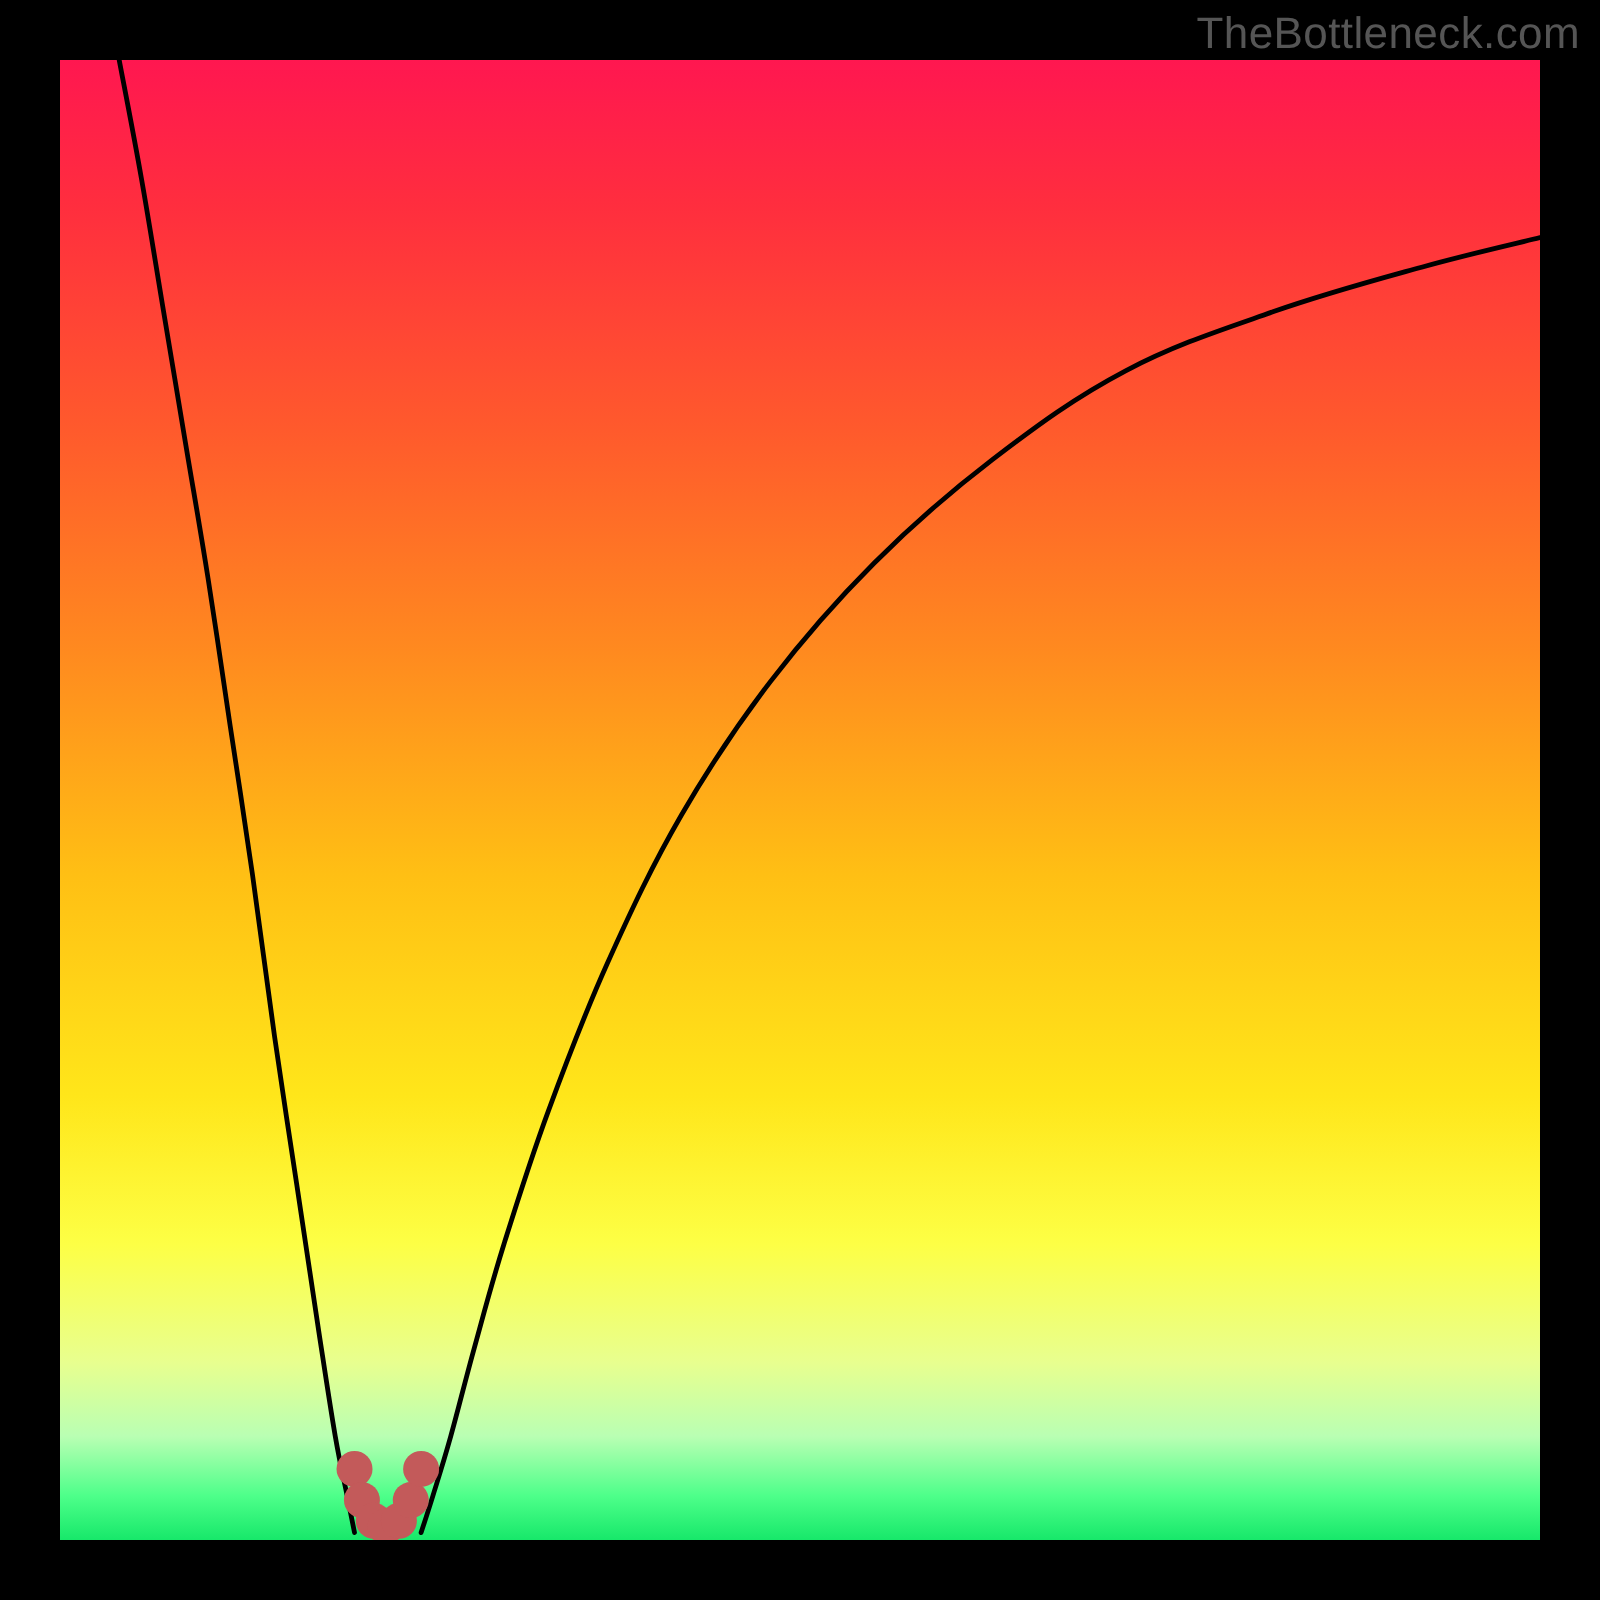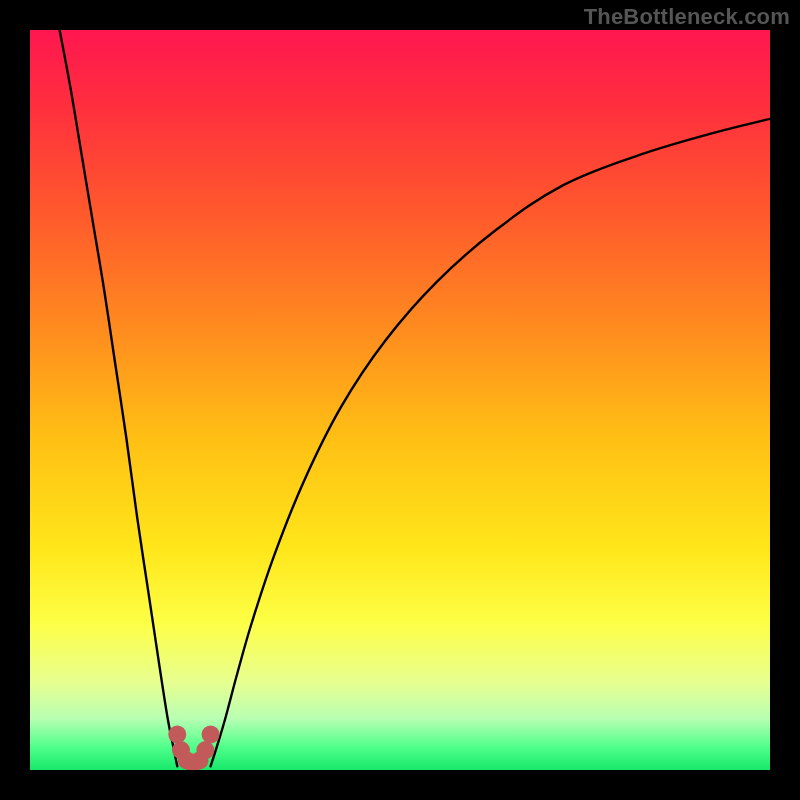--- a/index.html
+++ b/index.html
@@ -16,21 +16,21 @@
     width: 800px;
     height: 800px;
     background: #000;
   }
   .watermark {
     position: absolute;
     top: 4px;
     right: 10px;
     color: #555;
     font-size: 22px;
-    font-weight: 700;
+    font-weight: 400;
     letter-spacing: 0.2px;
     z-index: 50;
   }
   svg.plot {
     position: absolute;
     left: 30px;
     top: 30px;
     width: 740px;
     height: 740px;
     display: block;

